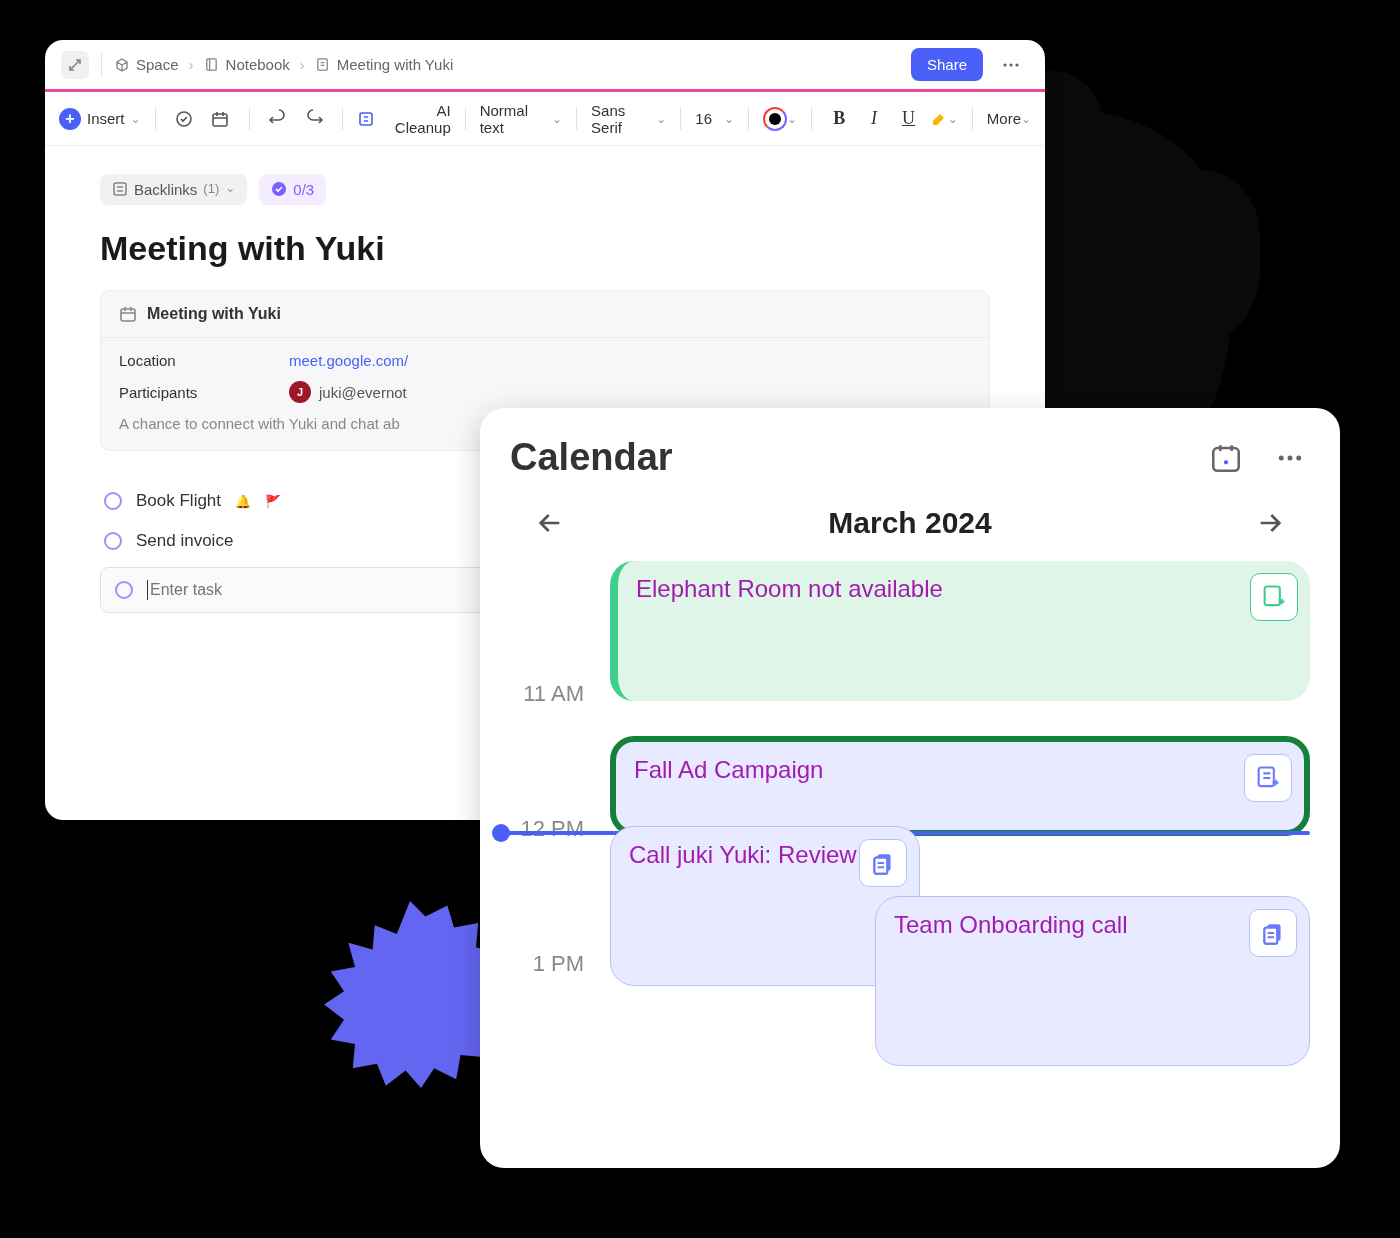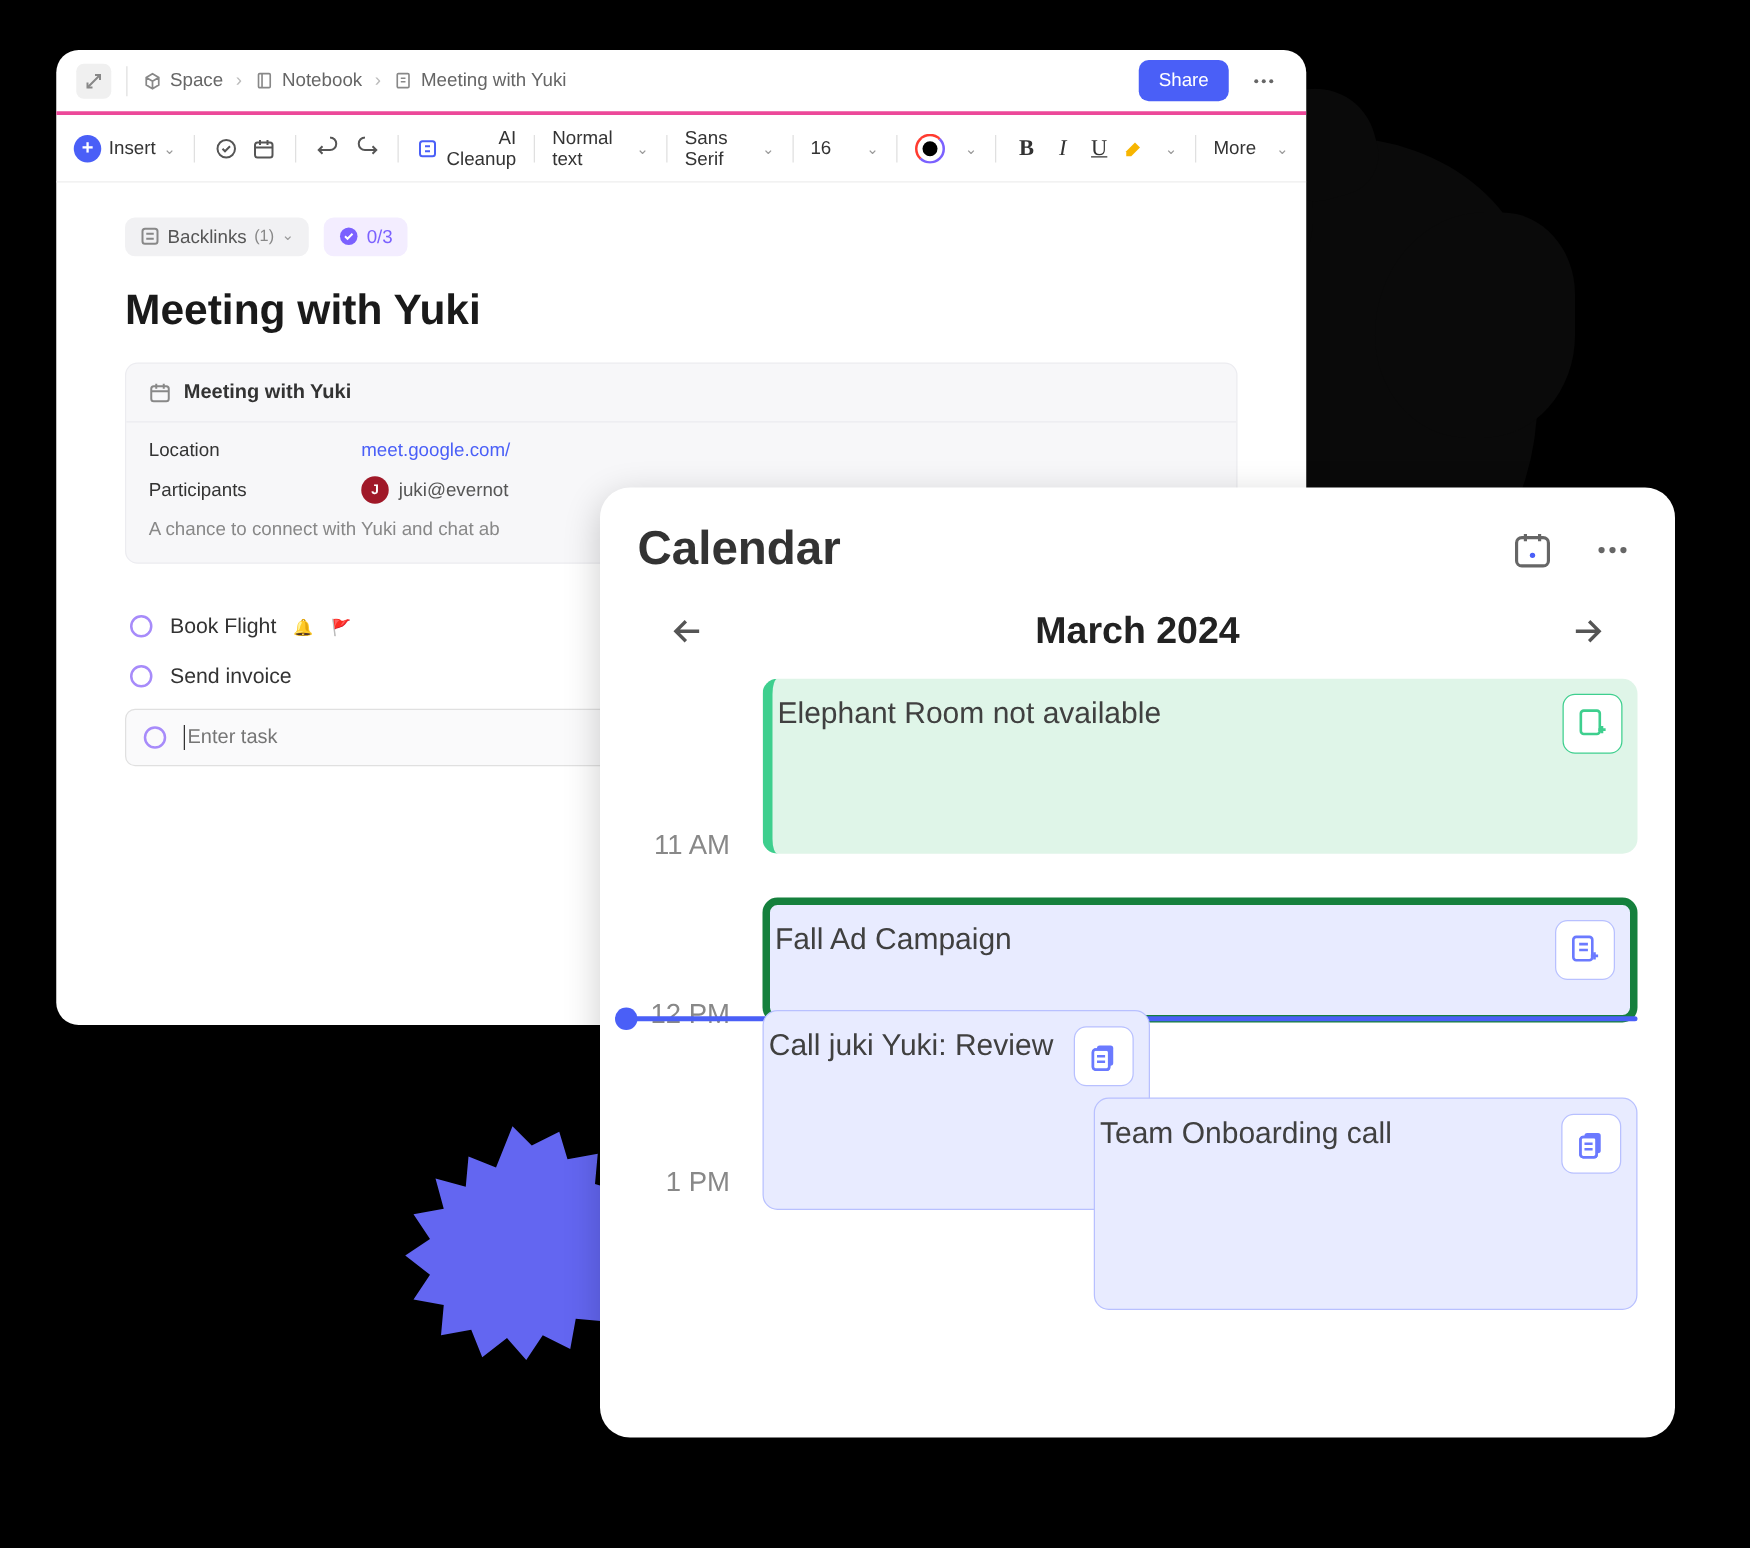--- a/index.html
+++ b/index.html
@@ -25,21 +25,21 @@
 .more-btn { margin-left: 10px; width: 36px; height: 36px; display: flex; align-items: center; justify-content: center; color: #666; cursor: pointer; border-radius: 6px; }
 
 .toolbar { display: flex; align-items: center; padding: 8px 14px; border-bottom: 1px solid #eee; gap: 8px; height: 54px; }
 .insert-btn { display: flex; align-items: center; gap: 6px; font-size: 15px; color: #333; cursor: pointer; }
 .insert-btn .plus { width: 22px; height: 22px; background: #4a5ff7; color: #fff; border-radius: 50%; display: flex; align-items: center; justify-content: center; font-weight: bold; font-size: 16px; }
 .chev { color: #999; font-size: 12px; }
 .tb-divider { width: 1px; height: 22px; background: #e0e0e0; margin: 0 6px; }
 .tb-icon-btn { width: 30px; height: 30px; display: flex; align-items: center; justify-content: center; color: #555; cursor: pointer; border-radius: 6px; }
 .ai-btn { display: flex; align-items: center; gap: 6px; font-size: 15px; color: #333; cursor: pointer; text-align: right; }
 .ai-btn .ai-ic { color: #4a5ff7; }
-.tb-select { display: flex; align-items: center; gap: 16px; font-size: 15px; color: #333; cursor: pointer; }
+.tb-select { display: flex; align-items: center; gap: 0; font-size: 15px; color: #333; cursor: pointer; }
 .color-swatch { width: 24px; height: 24px; border-radius: 50%; border: 2px solid; border-color: #ff3b30 #7b61ff #7b61ff #ff3b30; display: flex; align-items: center; justify-content: center; }
 .color-swatch-inner { width: 12px; height: 12px; background: #000; border-radius: 50%; }
 .fmt-btn { width: 28px; height: 28px; display: flex; align-items: center; justify-content: center; font-family: serif; font-size: 18px; cursor: pointer; color: #333; }
 .highlight-btn { color: #f7b500; }
 
 .editor-body { padding: 28px 55px; }
 .pills { display: flex; gap: 12px; margin-bottom: 24px; }
 .pill { display: flex; gap: 6px; background: #f1f1f3; padding: 7px 12px; border-radius: 8px; font-size: 15px; color: #555; cursor: pointer; }
 .pill .count { color: #888; font-size: 13px; }
 .pill-tasks { background: #f3edff; }
@@ -58,31 +58,31 @@
 
 .tasks { margin-top: 30px; }
 .task { display: flex; align-items: center; gap: 14px; padding: 10px 4px; font-size: 17px; color: #333; }
 .task-radio { width: 18px; height: 18px; border: 2px solid #a78bfa; border-radius: 50%; flex-shrink: 0; }
 .task-flag { font-size: 13px; }
 .task-input { border: 1px solid #e0e0e0; border-radius: 8px; background: #fafafb; padding: 12px 14px; display: flex; align-items: center; gap: 14px; margin-top: 6px; }
 .task-input input { border: none; background: transparent; font-size: 16px; outline: none; color: #888; flex: 1; }
 .caret { width: 1px; height: 20px; background: #333; }
 
 
-.calendar { position: absolute; top: 390px; left: 480px; width: 860px; height: 760px; background: #fff; border-radius: 24px; box-shadow: 0 8px 30px rgba(0,0,0,0.2); z-index: 3; overflow: hidden; }
+.calendar { position: absolute; top: 408px; left: 480px; width: 860px; height: 760px; background: #fff; border-radius: 24px; box-shadow: 0 8px 30px rgba(0,0,0,0.2); z-index: 3; overflow: hidden; }
 .cal-header { display: flex; align-items: center; justify-content: space-between; padding: 28px 30px 20px; }
 .cal-title { font-size: 38px; font-weight: 700; color: #333; }
 .cal-hdr-icons { display: flex; align-items: center; gap: 24px; }
 .cal-ic-btn { width: 40px; height: 40px; display: flex; align-items: center; justify-content: center; color: #666; cursor: pointer; }
 .cal-nav { display: flex; align-items: center; justify-content: space-between; padding: 4px 50px 18px; }
 .cal-nav-btn { width: 40px; height: 40px; display: flex; align-items: center; justify-content: center; color: #555; cursor: pointer; }
 .cal-month { font-size: 30px; font-weight: 700; color: #222; }
 .cal-grid { position: relative; padding: 0 30px 0 130px; height: 560px; }
 .time-lbl { position: absolute; left: 0; width: 120px; text-align: right; padding-right: 16px; font-size: 22px; color: #888; }
-.event { position: absolute; border-radius: 12px; padding: 14px 4px; font-size: 24px; color: #404040; background: #fff; }
+.event { position: absolute; border-radius: 24px; padding: 14px 18px; font-size: 24px; color: #a21caf; background: #fff; }
 .event-green { background: #dff5e8; border-left: 8px solid #3ecf8e; top: 0; left: 130px; right: 30px; height: 140px; }
 .event-purple1 { background: #e8ebff; border: 6px solid #15803d; top: 175px; left: 130px; right: 30px; height: 100px; }
 .event-purple2 { background: #e8ebff; border: 1px solid #b8c0ff; top: 265px; left: 130px; width: 310px; height: 160px; }
 .event-purple3 { background: #e8ebff; border: 1px solid #b8c0ff; top: 335px; left: 395px; right: 30px; height: 170px; }
 .event-icon { position: absolute; top: 12px; right: 12px; width: 48px; height: 48px; border: 1px solid #b8c0ff; border-radius: 10px; background: #fff; display: flex; align-items: center; justify-content: center; color: #6b7aff; }
 .event-green .event-icon { border-color: #3ecf8e; color: #3ecf8e; }
 .now-line { position: absolute; top: 270px; left: 18px; right: 30px; height: 4px; background: #4a5ff7; border-radius: 2px; }
 .now-dot { position: absolute; top: 263px; left: 12px; width: 18px; height: 18px; background: #4a5ff7; border-radius: 50%; }
 
 svg { display: block; }

